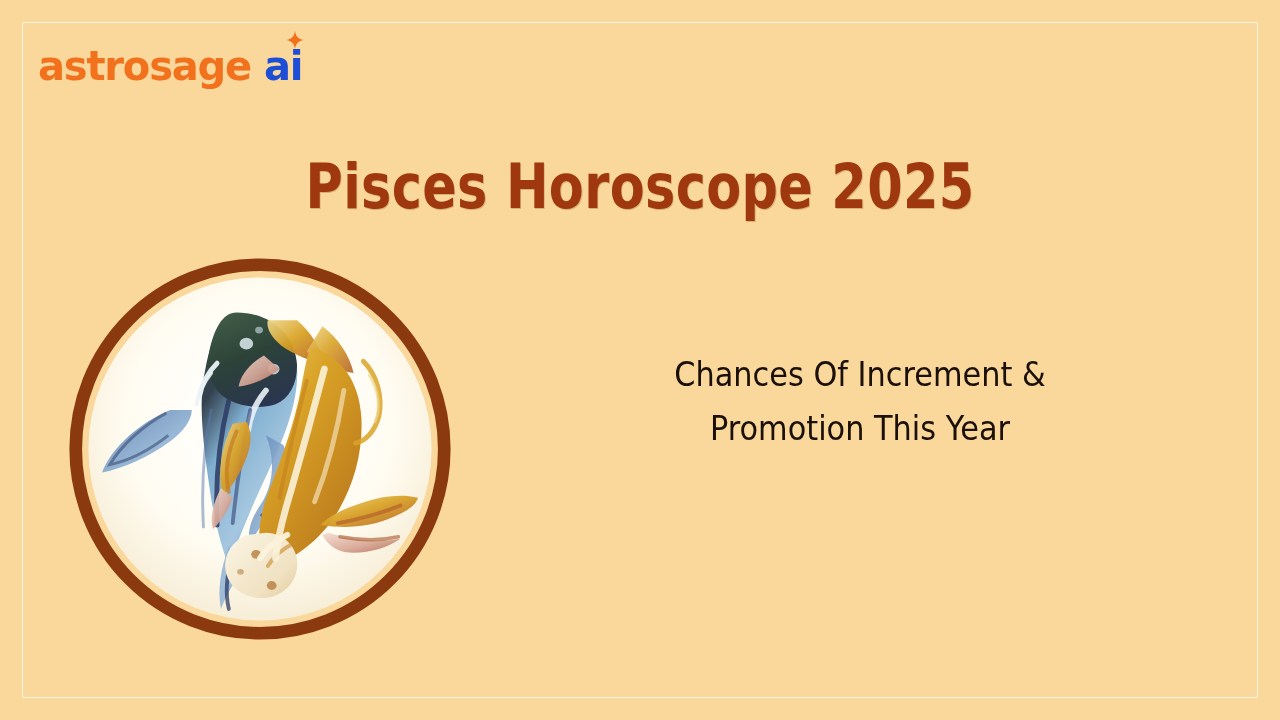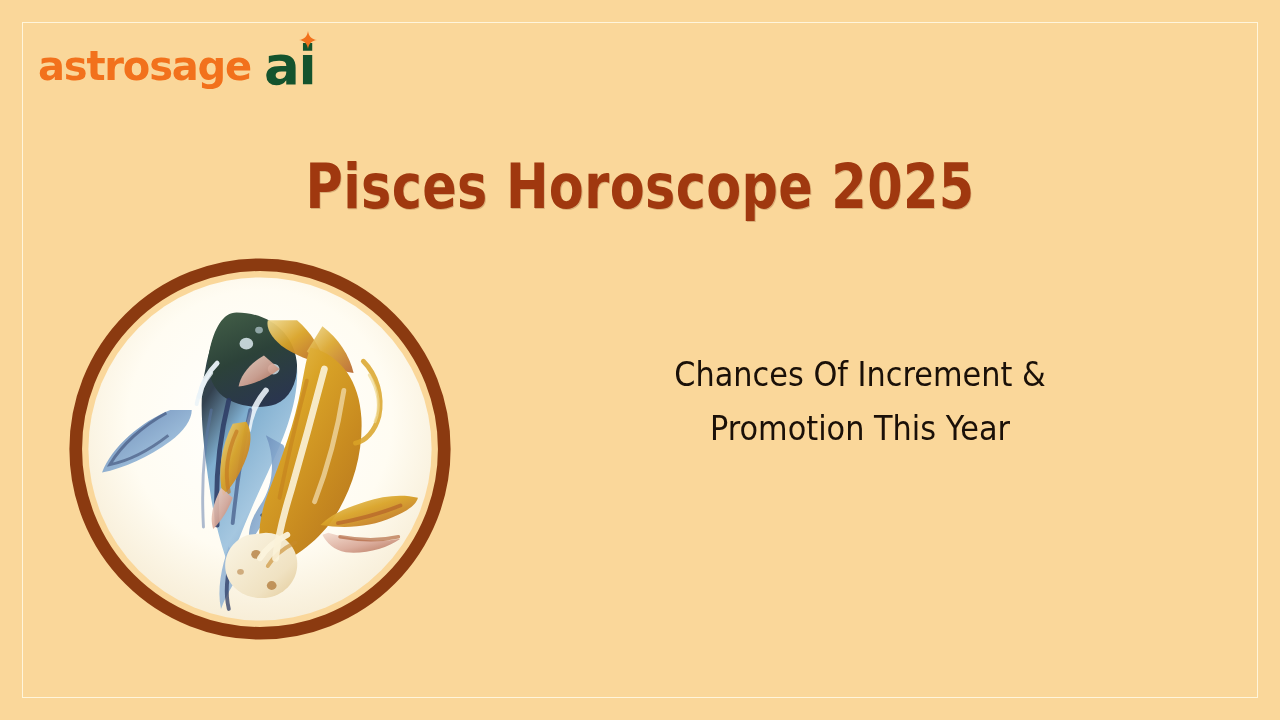--- a/index.html
+++ b/index.html
@@ -41,24 +41,24 @@
     line-height:44px;
     color:#F2711C;
   }
   #logo-ai-wrap {
     position:relative;
     margin-left:13px;
   }
   #logo-ai {
     font-family:"DejaVu Sans", sans-serif;
     font-weight:bold;
-    font-size:53px;
+    font-size:40px;
     letter-spacing:-1.2px;
     line-height:44px;
-    color:#14532d;
+    color:#1d4ed8;
   }
   
   #logo-sparkle {
     position:absolute;
     right:-2px; top:-13px;
     width:18px; height:18px;
   }
 
   
   #title {

